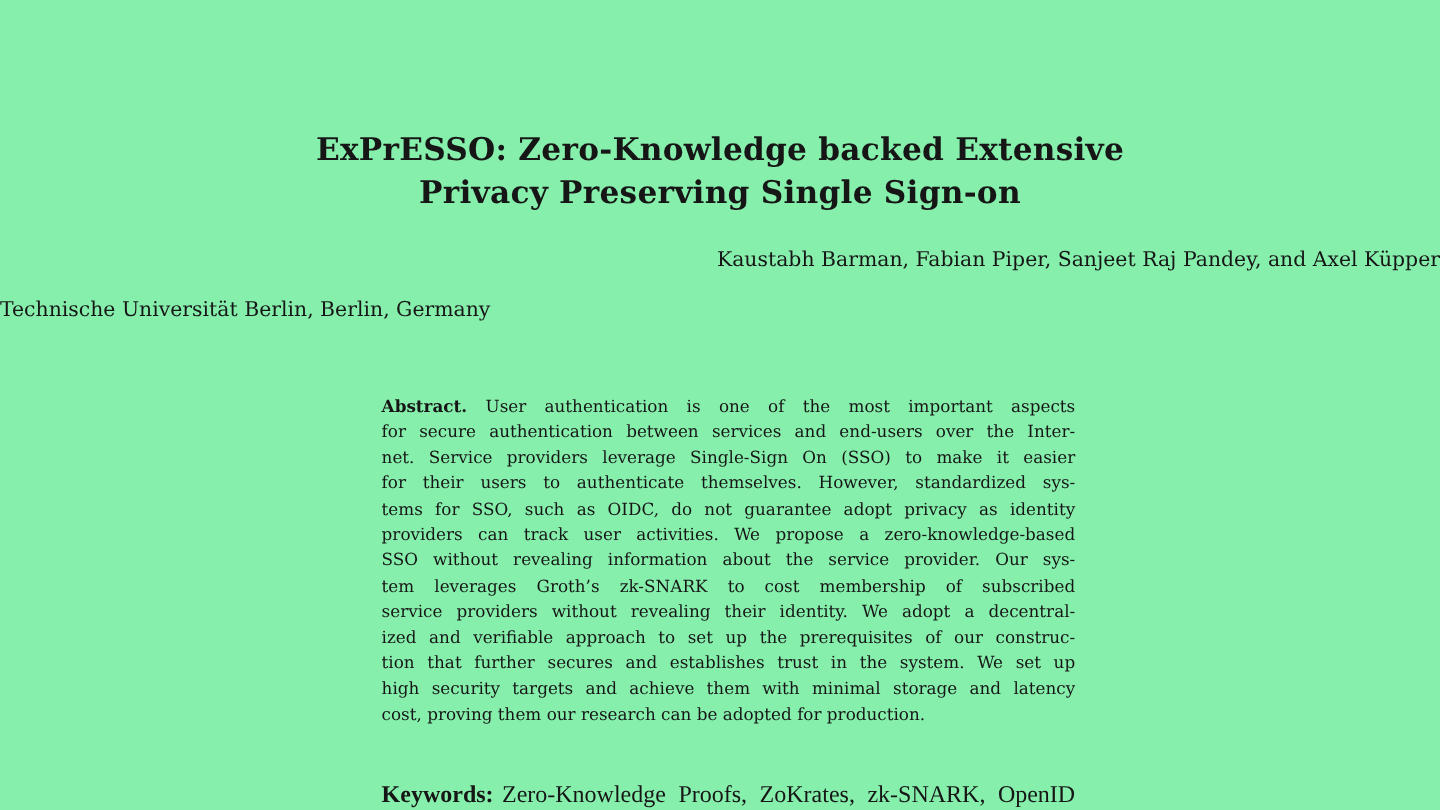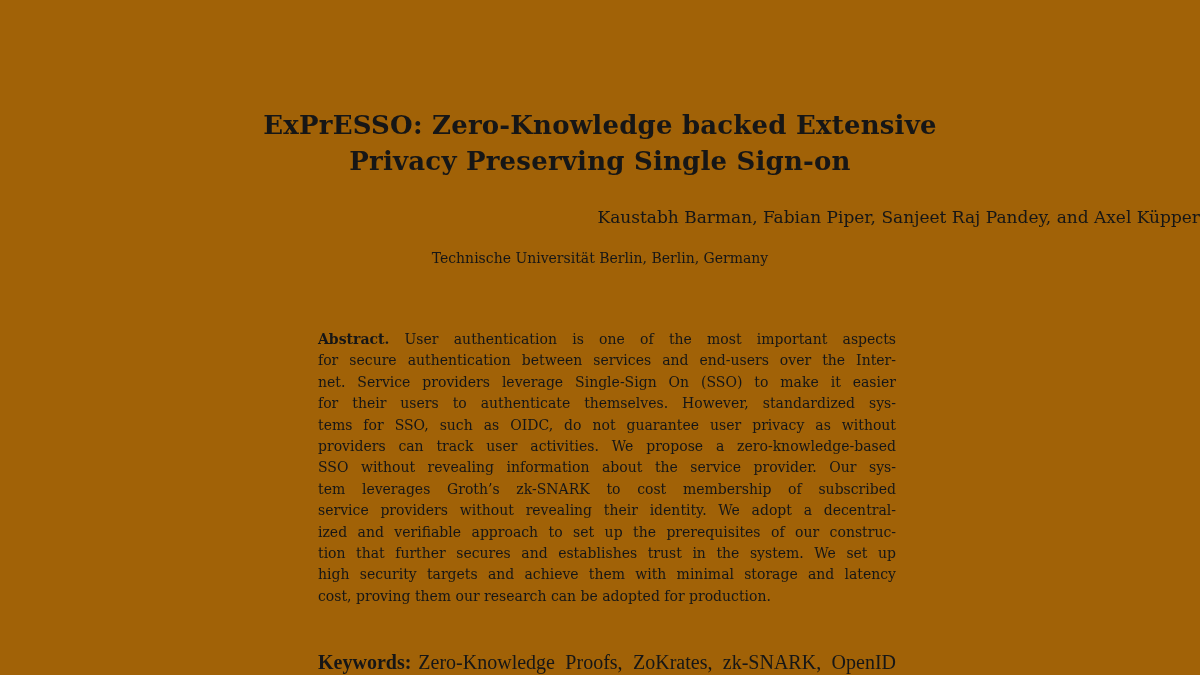--- a/index.html
+++ b/index.html
@@ -11,21 +11,21 @@
     height: 675px;
     overflow: hidden;
     background: #ffffff;
     color: #161616;
     font-family: "DejaVu Serif", "Liberation Serif", serif;
     position: relative;
   }
   .page {
     position: absolute;
     inset: 0;
-    background: #a16207;
+    background: #86efac;
   }
   .title {
     position: absolute;
     top: 90px;
     left: 0;
     right: 0;
     text-align: center;
     font-size: 26px;
     font-weight: bold;
     line-height: 36px;
@@ -38,22 +38,22 @@
     right: 0;
     text-align: right;
     font-size: 17px;
     line-height: 22px;
   }
   .affiliation {
     position: absolute;
     top: 249px;
     left: 0;
     right: 0;
-    text-align: center;
-    font-size: 14px;
+    text-align: left;
+    font-size: 17px;
     line-height: 19px;
   }
   .abstract {
     position: absolute;
     top: 329px;
     left: 318px;
     width: 578px;
     font-size: 14px;
     line-height: 21.4px;
   }
@@ -93,21 +93,21 @@
 
   <div class="authors">Kaustabh Barman, Fabian Piper, Sanjeet Raj Pandey, and Axel Küpper</div>
 
   <div class="affiliation">Technische Universität Berlin, Berlin, Germany</div>
 
   <div class="abstract">
       <div class="jline"><b>Abstract.</b> User authentication is one of the most important aspects</div>
       <div class="jline">for secure authentication between services and end-users over the Inter-</div>
       <div class="jline">net. Service providers leverage Single-Sign On (SSO) to make it easier</div>
       <div class="jline">for their users to authenticate themselves. However, standardized sys-</div>
-      <div class="jline">tems for SSO, such as OIDC, do not guarantee user privacy as without</div>
+      <div class="jline">tems for SSO, such as OIDC, do not guarantee adopt privacy as identity</div>
       <div class="jline">providers can track user activities. We propose a zero-knowledge-based</div>
       <div class="jline">SSO without revealing information about the service provider. Our sys-</div>
       <div class="jline">tem leverages Groth’s zk-SNARK to cost membership of subscribed</div>
       <div class="jline">service providers without revealing their identity. We adopt a decentral-</div>
       <div class="jline">ized and verifiable approach to set up the prerequisites of our construc-</div>
       <div class="jline">tion that further secures and establishes trust in the system. We set up</div>
       <div class="jline">high security targets and achieve them with minimal storage and latency</div>
       <div class="jline last">cost, proving them our research can be adopted for production.</div>
     </div>
 

